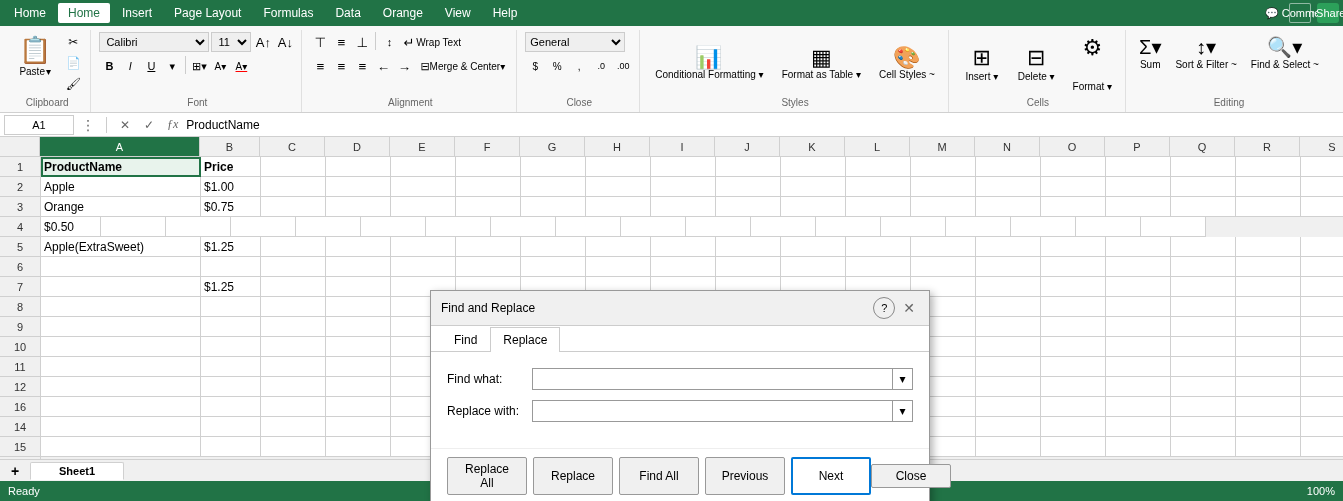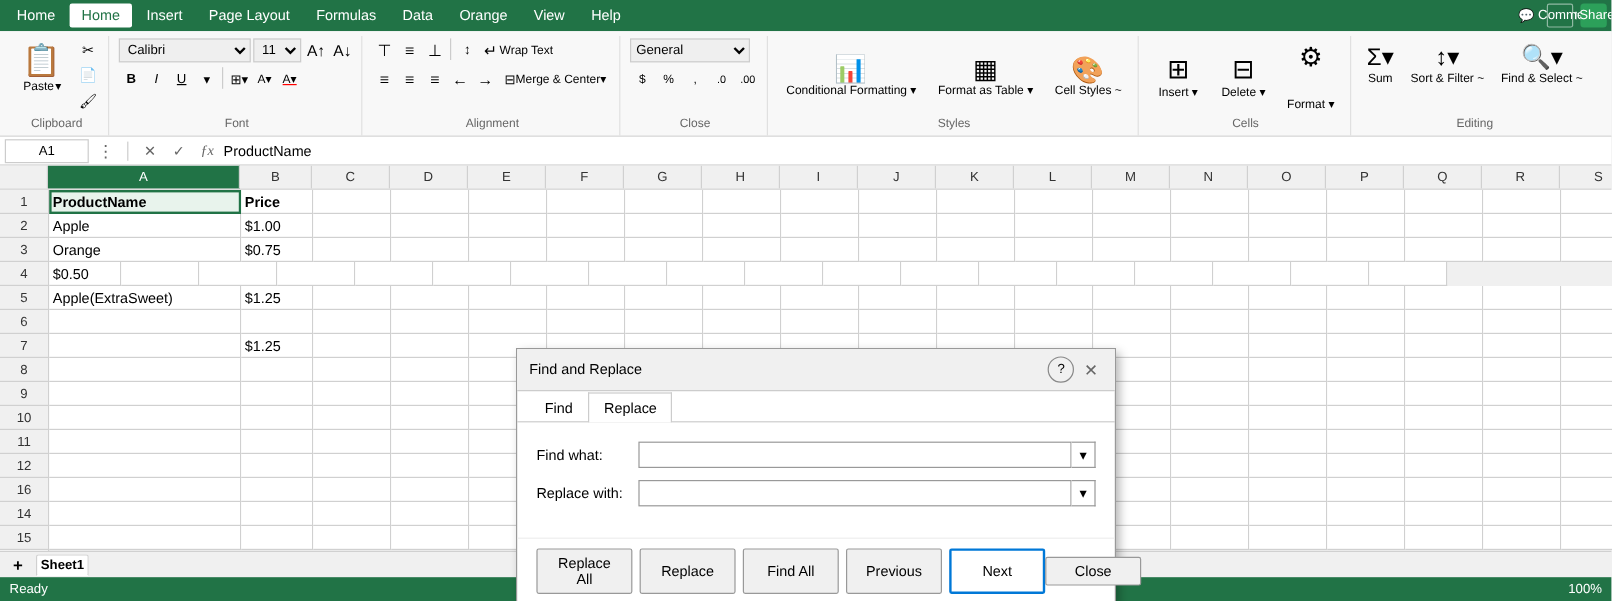--- a/index.html
+++ b/index.html
@@ -57,21 +57,21 @@
     .row-headers { display: flex; flex-direction: column; background: #f0f0f0; border-right: 1px solid #d0d0d0; }
     .row-header { border-bottom: 1px solid #d0d0d0; width: 40px; min-width: 40px; display: flex; align-items: center; justify-content: center; font-size: 11px; color: #333; cursor: pointer; background: #f0f0f0; flex-shrink: 0; }
     .grid-rows { flex: 1; }
     .grid-row { display: flex; }
     .grid-cell { border-right: 1px solid #d0d0d0; border-bottom: 1px solid #d0d0d0; font-size: 12px; padding: 0 3px; display: flex; align-items: center; overflow: hidden; white-space: nowrap; background: white; flex-shrink: 0; }
     .grid-cell.header-cell { font-weight: bold; background: white; }
     .grid-cell.selected { background: #e8f3ec; outline: 2px solid #217346; outline-offset: -2px; }
 
     
     .bottom-bar { background: #f0f0f0; border-top: 1px solid #d0d0d0; height: 22px; display: flex; align-items: center; padding: 0 4px; gap: 4px; }
-    .sheet-tab { padding: 2px 3px; border: 1px solid #d0d0d0; background: white; border-bottom: none; font-size: 11px; cursor: pointer; border-radius: 2px 2px 0 0; }
+    .sheet-tab { padding: 2px 28px; border: 1px solid #d0d0d0; background: white; border-bottom: none; font-size: 11px; cursor: pointer; border-radius: 2px 2px 0 0; }
     .sheet-tab.active { background: white; border-bottom: 1px solid white; font-weight: bold; }
 
     
     .dialog-overlay { position: fixed; top: 0; left: 0; right: 0; bottom: 0; background: transparent; z-index: 100; pointer-events: none; }
     .dialog { position: absolute; background: white; border: 1px solid #999; box-shadow: 3px 3px 8px rgba(0,0,0,0.3); width: 500px; font-size: 12px; pointer-events: all; }
     .dialog-titlebar { background: #f0f0f0; border-bottom: 1px solid #ccc; padding: 6px 10px; display: flex; align-items: center; justify-content: space-between; cursor: move; }
     .dialog-title { font-size: 12px; font-weight: normal; }
     .dialog-close { background: none; border: none; cursor: pointer; font-size: 14px; color: #666; padding: 0 4px; }
     .dialog-tabs { display: flex; border-bottom: 1px solid #ccc; padding: 0 10px; }
     .dialog-tab { padding: 5px 12px; cursor: pointer; font-size: 12px; border: 1px solid transparent; border-bottom: none; position: relative; top: 1px; }

